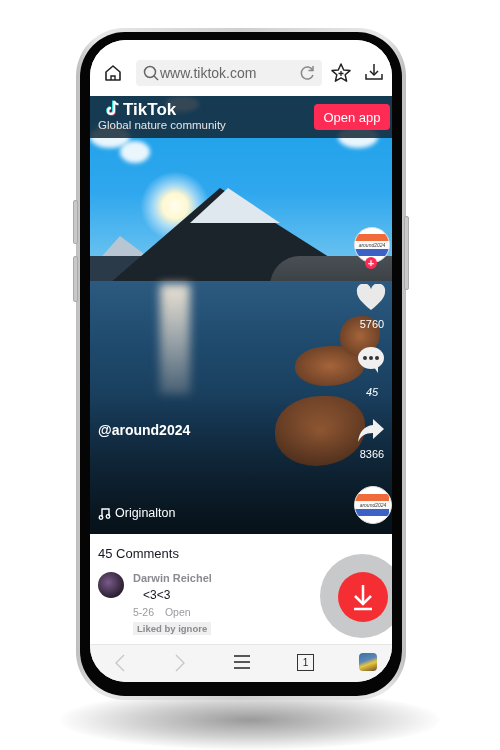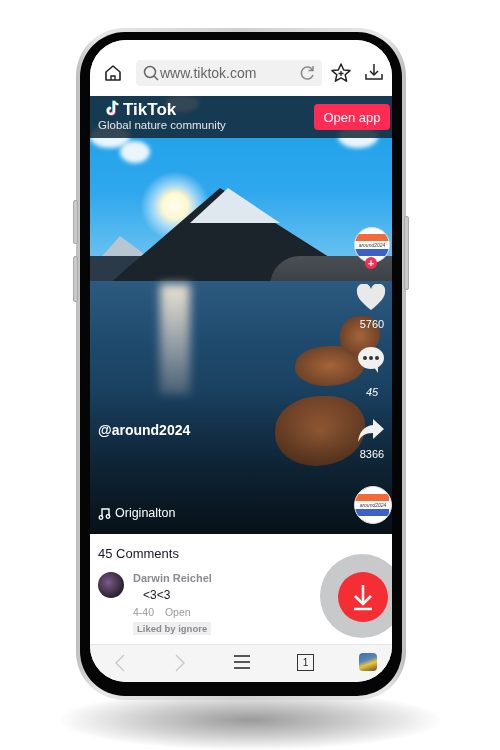--- a/index.html
+++ b/index.html
@@ -207,21 +207,21 @@
     </svg>
     <span>Originalton</span>
   </div>
 
   <div class="comments">
     <div class="c-title">45 Comments</div>
     <div class="c-avatar"></div>
     <div class="c-name">Darwin Reichel</div>
     <div class="c-text">&lt;3&lt;3</div>
     <div class="c-meta">
-      <span>4-40</span>
+      <span>5-26</span>
       <span>Open</span>
     </div>
     <div class="c-liked">Liked by ignore</div>
   </div>
 
   <div class="navbar">
     <svg class="nav-el" style="left:24px;" width="12" height="20" viewBox="0 0 12 20">
       <path d="M10 2 L2 10 L10 18" fill="none" stroke="#c8c8c8" stroke-width="1.4"></path>
     </svg>
     <svg class="nav-el" style="left:84px;" width="12" height="20" viewBox="0 0 12 20">

